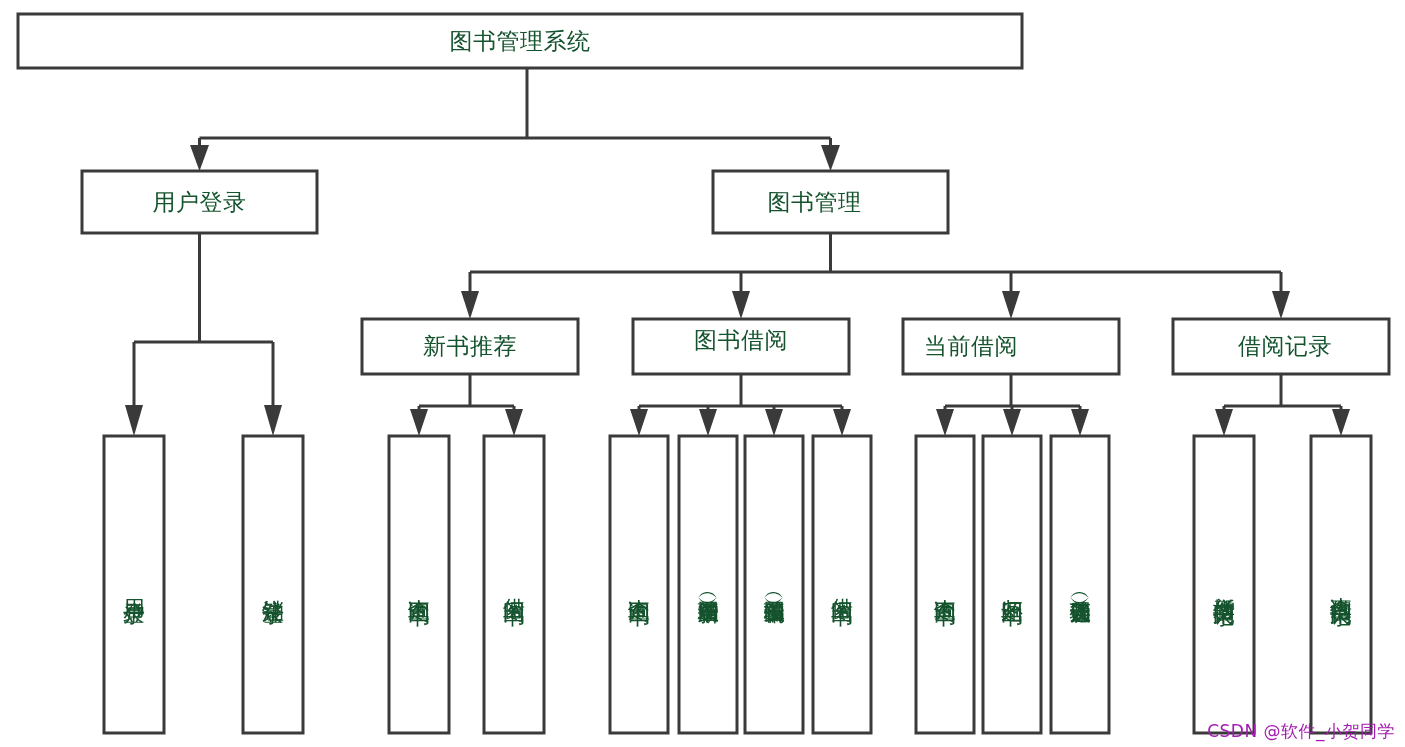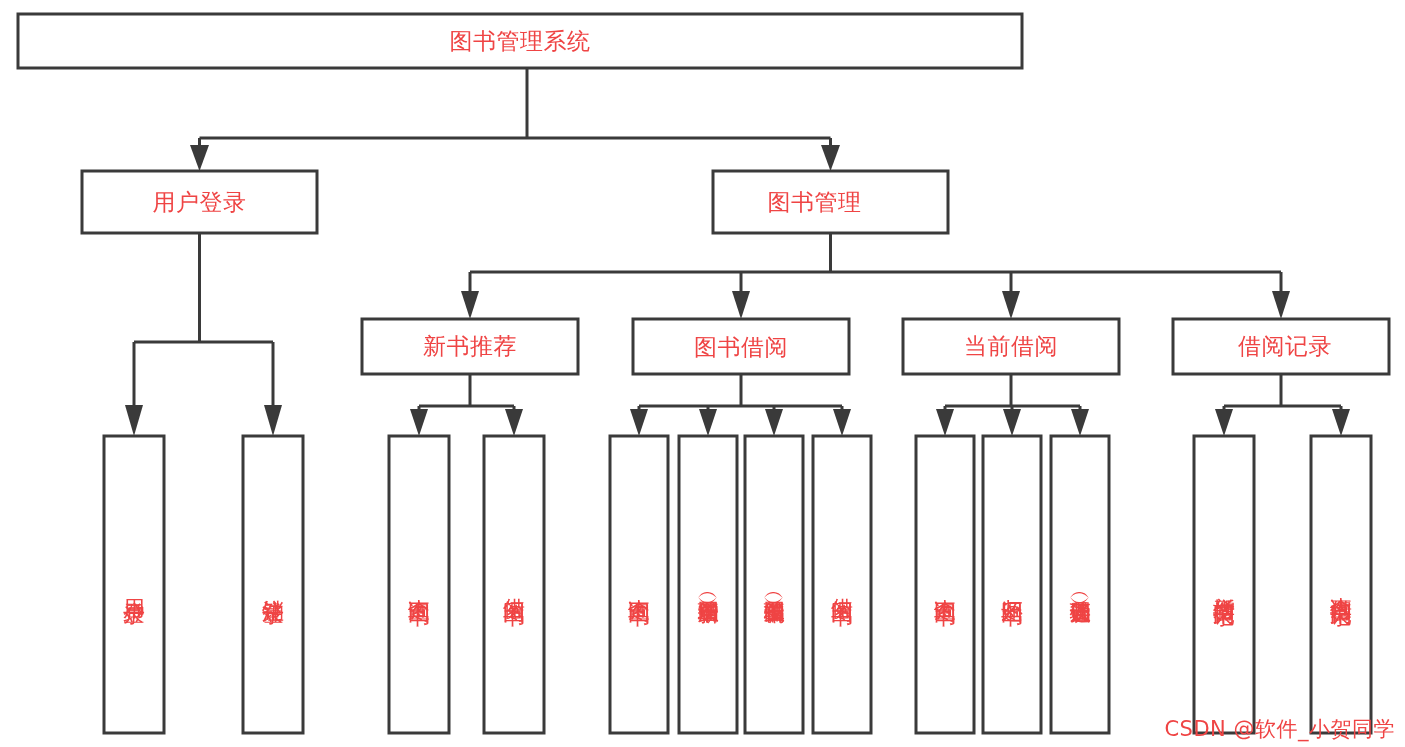--- a/index.html
+++ b/index.html
@@ -39,21 +39,21 @@
   }
   .arrow-head {
     fill: #3a3a3a;
     stroke: none;
   }
   .node-label {
     position: absolute;
     display: flex;
     align-items: center;
     justify-content: center;
-    color: #ef4444;
+    color: #14532d;
     font-family: "DejaVu Sans", "Liberation Sans", sans-serif;
     pointer-events: none;
     box-sizing: border-box;
   }
   .node-label.horizontal {
     font-size: 23px;
     letter-spacing: 0.5px;
     white-space: nowrap;
   }
   .node-label.vertical {
@@ -65,22 +65,22 @@
     white-space: nowrap;
   }
   .node-label.vertical.tight {
     font-size: 21px;
     letter-spacing: 0px;
   }
   .watermark {
     position: absolute;
     right: 10px;
     bottom: 4px;
-    font-size: 21px;
-    color: #ef4444;
+    font-size: 17px;
+    color: #a21caf;
     font-family: "DejaVu Sans", "Liberation Sans", sans-serif;
     white-space: nowrap;
     letter-spacing: 0.5px;
   }
 </style>
 </head>
 <body>
 
 <div id="diagram-root">
 
@@ -173,22 +173,22 @@
     <polygon class="arrow-head" points="1224,436 1215,409 1233,409"></polygon>
     <polygon class="arrow-head" points="1341,436 1332,409 1350,409"></polygon>
   </svg>
 
   <div class="node-label horizontal" style="left:18px; top:14px; width:1004px; height:54px;">图书管理系统</div>
 
   <div class="node-label horizontal" style="left:82px; top:171px; width:235px; height:62px;">用户登录</div>
   <div class="node-label horizontal" style="left:697px; top:171px; width:235px; height:62px;">图书管理</div>
 
   <div class="node-label horizontal" style="left:362px; top:319px; width:216px; height:55px;text-align:center;">新书推荐</div>
-  <div class="node-label horizontal" style="left:633px; top:326px; width:216px; height:42px;">图书借阅</div>
-  <div class="node-label horizontal" style="left:903px; top:319px; width:216px; height:55px;">当前借阅</div>
+  <div class="node-label horizontal" style="left:633px; top:319px; width:216px; height:42px;">图书借阅</div>
+  <div class="node-label horizontal" style="left:863px; top:319px; width:216px; height:55px;">当前借阅</div>
   <div class="node-label horizontal" style="left:1173px; top:319px; width:224px; height:55px;">借阅记录</div>
 
   <div class="node-label vertical" style="left:104px; top:436px; width:60px; height:297px;">用户登录</div>
   <div class="node-label vertical" style="left:243px; top:436px; width:60px; height:297px;">注销登录</div>
 
   <div class="node-label vertical" style="left:389px; top:436px; width:60px; height:297px;">查询图书</div>
   <div class="node-label vertical" style="left:484px; top:436px; width:60px; height:297px;">借阅图书</div>
 
   <div class="node-label vertical" style="left:610px; top:436px; width:58px; height:297px;">查询图书</div>
   <div class="node-label vertical tight" style="left:679px; top:436px; width:58px; height:297px;">新增图书（管理员）</div>

